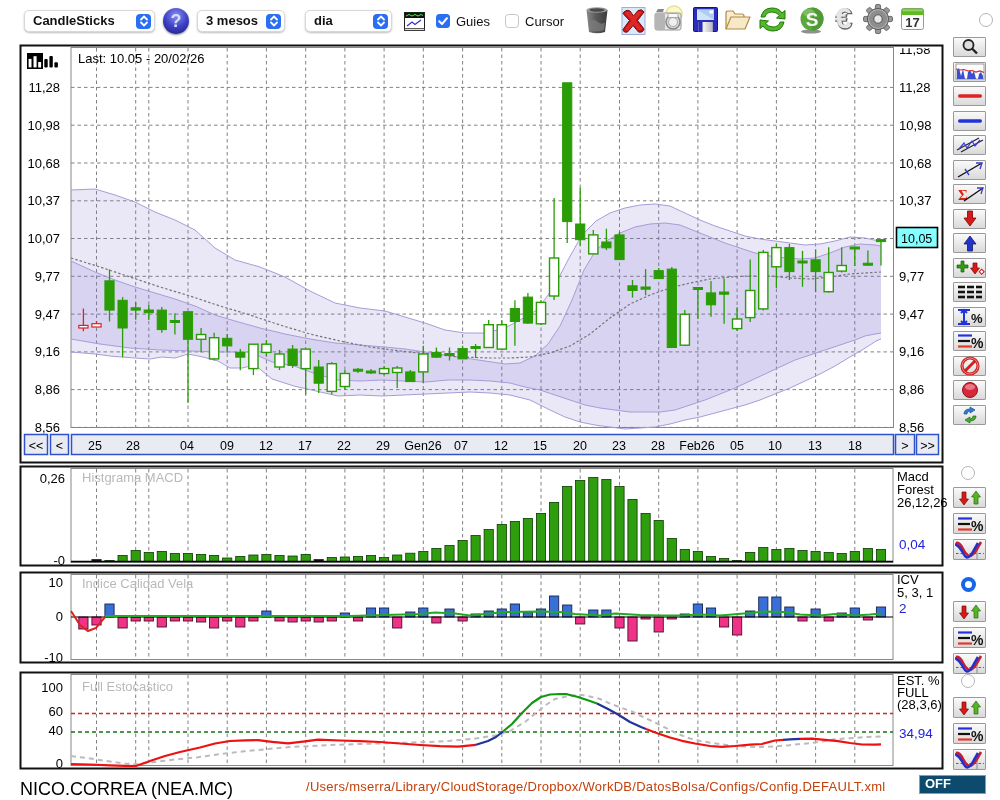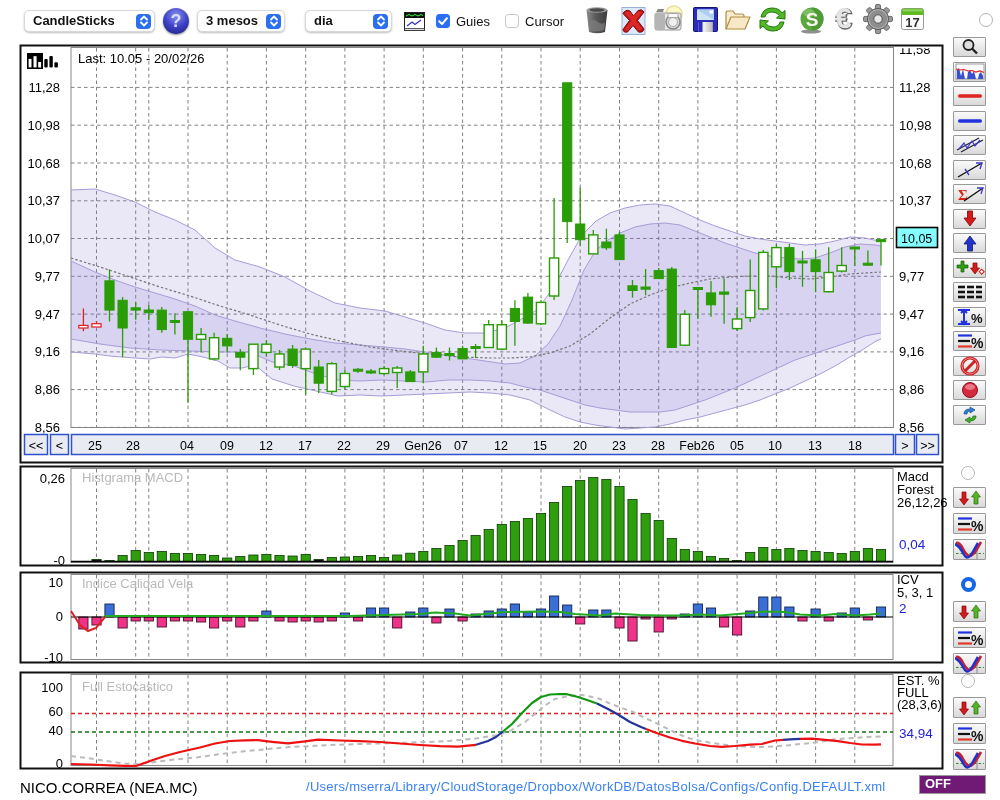--- a/index.html
+++ b/index.html
@@ -772,14 +772,14 @@
     </svg>
   </div>
 <div class="sbtn" style="top:749px;height:21px">
     <svg width="30" height="20" viewBox="0 0 30 20">
       <line x1="1" y1="13.5" x2="29" y2="13.5" stroke="#2a8a2a" stroke-width="1" stroke-dasharray="2.5,2"></line>
       <line x1="22" y1="8" x2="22" y2="19" stroke="#888" stroke-width="1"></line>
       <path d="M1 3 Q4 2 7 7 Q11 15 14 16 Q18 16 22 9 L26 2" fill="none" stroke="#c82030" stroke-width="2.6"></path>
       <path d="M0 4 Q4 6 7 11 Q10 17 12 17.5 Q15 17.5 19 10 L23 3" fill="none" stroke="#2530c8" stroke-width="2.6"></path>
     </svg>
   </div>
-<div style="position:absolute;left:20px;top:779px;font-size:15px;color:#000">NICO.CORREA (NEA.MC)</div>
-<div style="position:absolute;left:306px;top:779px;font-size:13px;letter-spacing:0.28px;color:#3b82f6">/Users/mserra/Library/CloudStorage/Dropbox/WorkDB/DatosBolsa/Configs/Config.DEFAULT.xml</div>
-<div style="position:absolute;left:919px;top:775px;width:67px;height:19px;background:#701a75;border:1.5px solid #999;color:#fff;font-size:13px;font-weight:700;padding-left:5px;line-height:16px">OFF</div>
+<div style="position:absolute;left:20px;top:779px;font-size:18px;color:#000">NICO.CORREA (NEA.MC)</div>
+<div style="position:absolute;left:306px;top:779px;font-size:13px;letter-spacing:0.28px;color:#c2410c">/Users/mserra/Library/CloudStorage/Dropbox/WorkDB/DatosBolsa/Configs/Config.DEFAULT.xml</div>
+<div style="position:absolute;left:919px;top:775px;width:67px;height:19px;background:#0c4a6e;border:1.5px solid #999;color:#fff;font-size:13px;font-weight:700;padding-left:5px;line-height:16px">OFF</div>
 </body></html>

